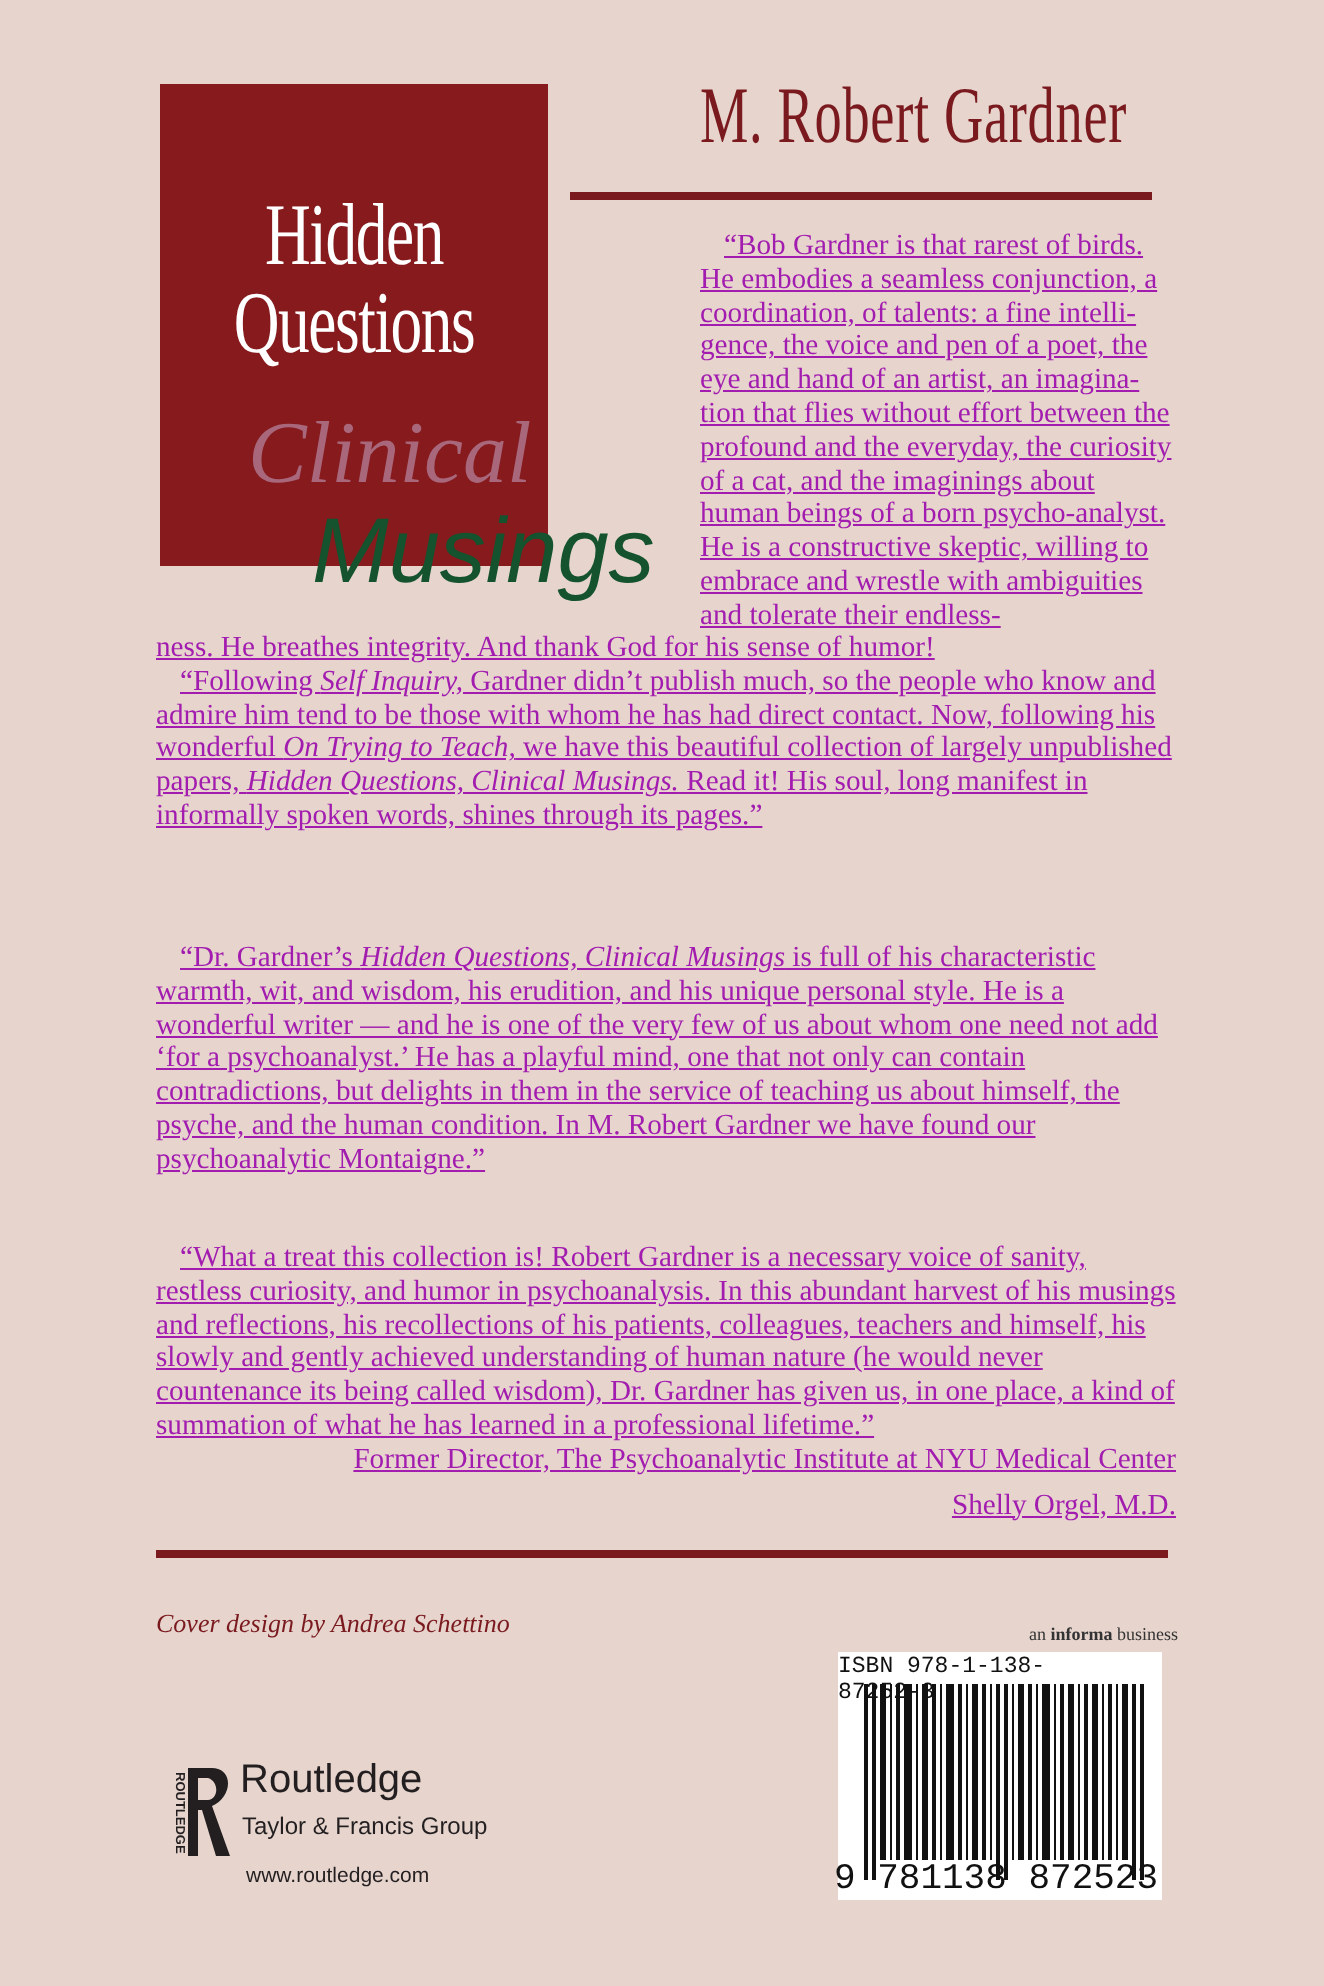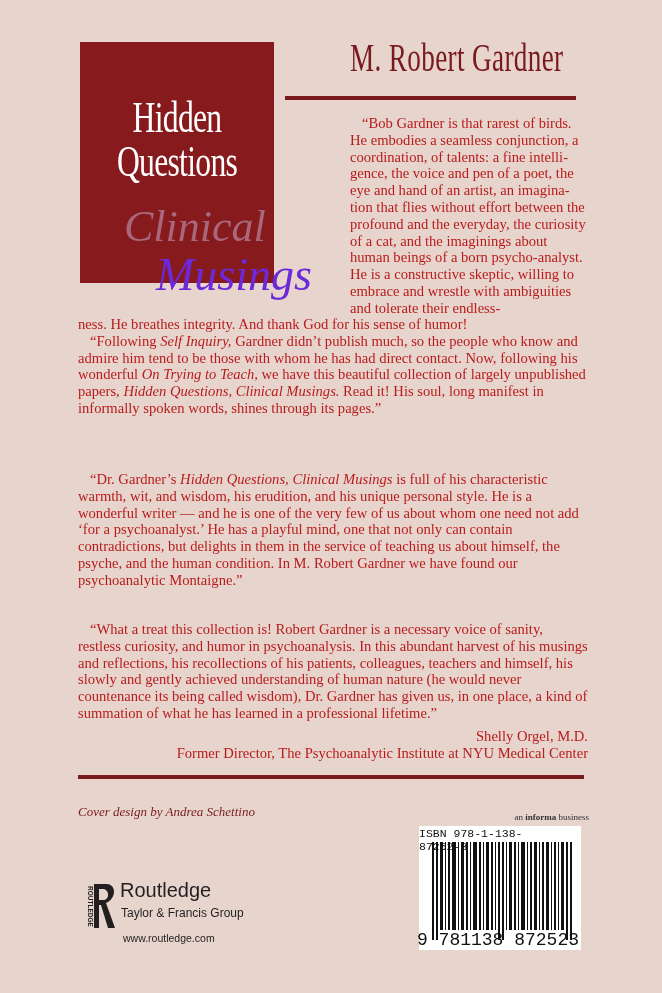--- a/index.html
+++ b/index.html
@@ -20,32 +20,32 @@
       font-size: 44px; line-height: 44px; letter-spacing: -1px;
       transform: scaleX(0.72); transform-origin: center top;
     }
     #title-main div { white-space: nowrap; }
     #subtitle-1 {
       left: 124px; top: 205px; color: #a8677a;
       font-family: "Liberation Serif", serif; font-style: italic;
       font-size: 44px; line-height: 44px;
     }
     #subtitle-2 {
-      left: 156px; top: 252px; color: #6d28d9;
-      font-family: Liberation Serif, serif; font-style: italic;
+      left: 156px; top: 252px; color: #14532d;
+      font-family: Liberation Sans, sans-serif; font-style: italic;
       font-size: 46px; line-height: 46px;
     }
     #author {
       left: 350px; top: 34px; font-size: 40px; line-height: 48px; color: #7a1a1f;
       font-family: "Liberation Serif", serif;
       transform: scaleX(0.68); transform-origin: left top; white-space: nowrap;
       letter-spacing: 0.5px;
     }
     #author-rule { left: 285px; top: 96px; width: 291px; height: 4px; background: #7a1a1f; }
-    .body-text { font-size: 14.6px; line-height: 16.8px; color: #b91c1c; }
+    .body-text { font-size: 14.6px; line-height: 16.8px; color: #a21caf; text-decoration: underline; }
     #blurb1-intro { left: 350px; top: 115px; width: 240px; text-align: left; }
     #blurb1-rest { left: 78px; top: 316px; width: 510px; }
     .p { margin: 0; }
     .indent { text-indent: 12px; }
     .attrib { text-align: right; margin: 0; }
     #blurb2 { left: 78px; top: 471px; width: 510px; }
     #blurb3 { left: 78px; top: 621px; width: 510px; }
     #bottom-rule { left: 78px; top: 775px; width: 506px; height: 4px; background: #7a1a1f; }
     #cover-credit {
       left: 78px; top: 792px; font-style: italic; font-size: 13px; color: #7a1a1f; margin-top: 12px;
@@ -104,22 +104,22 @@
   <p class="p">ness.  He breathes integrity.  And thank God for his sense of humor!</p>
   <p class="p indent"><span>“Following </span><i>Self Inquiry,</i><span> Gardner didn’t publish much, so the people who know and admire him tend to be those with whom he has had direct contact.  Now, following his wonderful </span><i>On Trying to Teach,</i><span> we have this beautiful collection of largely unpublished papers, </span><i>Hidden Questions, Clinical Musings.</i><span>  Read it!  His soul, long manifest in informally spoken words, shines through its pages.”</span></p>
 </div>
 
 <div class="abs body-text" id="blurb2">
   <p class="p indent"><span>“Dr. Gardner’s </span><i>Hidden Questions, Clinical Musings</i><span> is full of his characteristic warmth, wit, and wisdom, his erudition, and his unique personal style.  He is a wonderful writer — and he is one of the very few of us about whom one need not add ‘for a psychoanalyst.’  He has a playful mind, one that not only can contain contradictions, but delights in them in the service of teaching us about himself, the psyche, and the human condition.  In M. Robert Gardner we have found our psychoanalytic Montaigne.”</span></p>
 </div>
 
 <div class="abs body-text" id="blurb3">
   <p class="p indent">“What a treat this collection is! Robert Gardner is a necessary voice of sanity, restless curiosity, and humor in psychoanalysis.  In this abundant harvest of his musings and reflections, his recollections of his patients, colleagues, teachers and himself, his slowly and gently achieved understanding of human nature (he would never countenance its being called wisdom), Dr. Gardner has given us, in one place, a kind of summation of what he has learned in a professional lifetime.”</p>
+  <p class="attrib">Former Director, The Psychoanalytic Institute at NYU Medical Center</p>
   <p class="attrib" style="margin-top:6px;">Shelly Orgel, M.D.</p>
-  <p class="attrib">Former Director, The Psychoanalytic Institute at NYU Medical Center</p>
 </div>
 
 <div class="abs" id="bottom-rule"></div>
 <div class="abs" id="cover-credit">Cover design by Andrea Schettino</div>
 
 <div class="abs" id="informa"><span>an </span><b>informa</b><span> business</span></div>
 
 <div class="abs" id="barcode-box"></div>
 <div class="abs" id="isbn-text">ISBN 978-1-138-87252-3</div>
 <svg class="abs" id="barcode-bars" viewBox="0 0 140 98" preserveAspectRatio="none">

